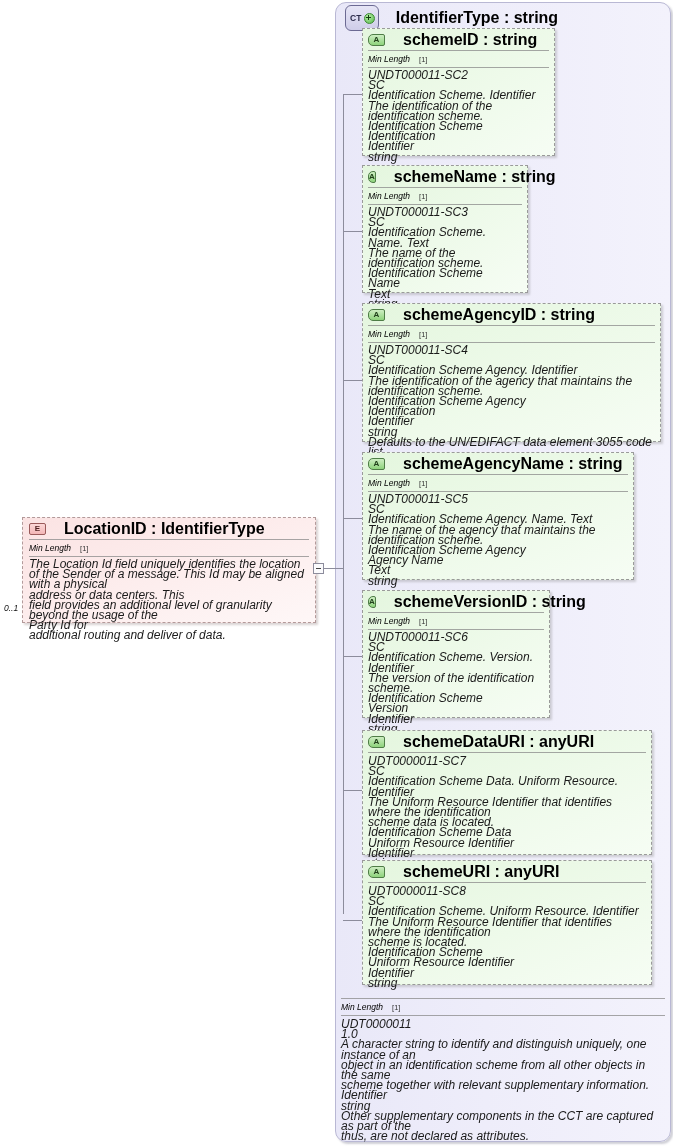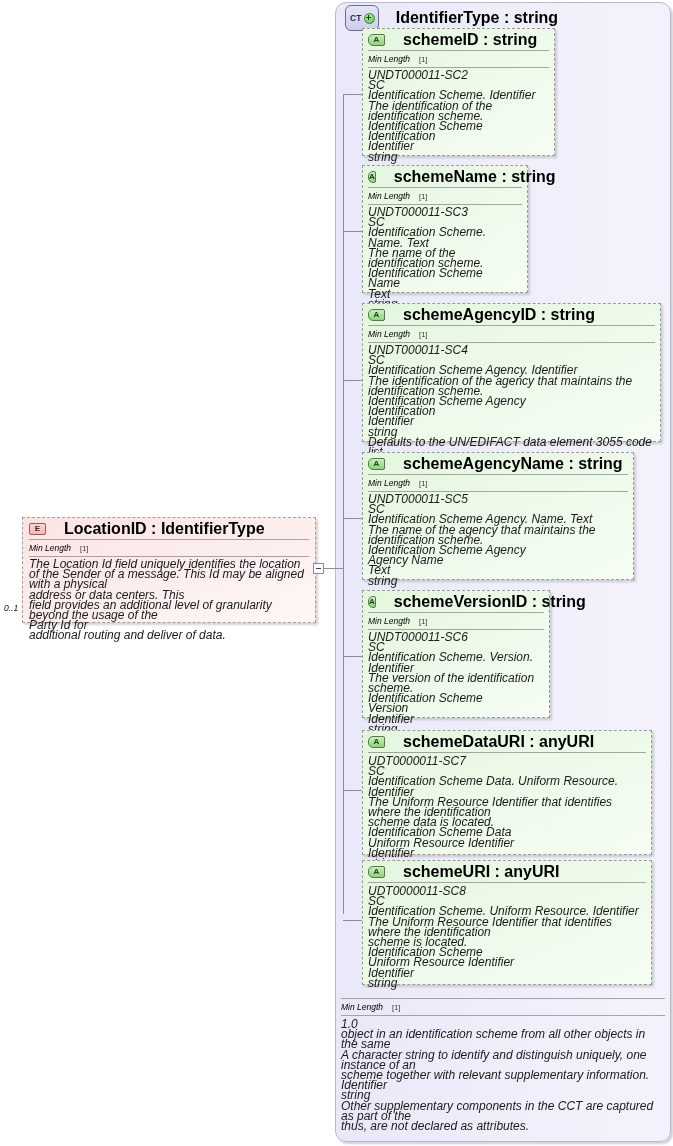--- a/index.html
+++ b/index.html
@@ -255,23 +255,24 @@
     </div>
 </div>
 
 <div class="abs" id="ct-footer">
   <div class="hr"></div>
   <div class="minlen-row" style="padding:3px 0 3px 0;">
     <span>Min Length</span><span class="card">[1]</span>
   </div>
   <div class="hr"></div>
   <div class="doc" style="padding-top:3px;">
+      <div>UDT0000011</div>
       <div>1.0</div>
+      <div>A character string to identify and distinguish uniquely, one instance of an</div>
       <div>object in an identification scheme from all other objects in the same</div>
-      <div>A character string to identify and distinguish uniquely, one instance of an</div>
       <div>scheme together with relevant supplementary information.</div>
       <div>Identifier</div>
       <div>string</div>
       <div>Other supplementary components in the CCT are captured as part of the</div>
       <div>thus, are not declared as attributes.</div>
     </div>
 </div>
 
 <div class="abs" id="loc-card">0..1</div>
 

